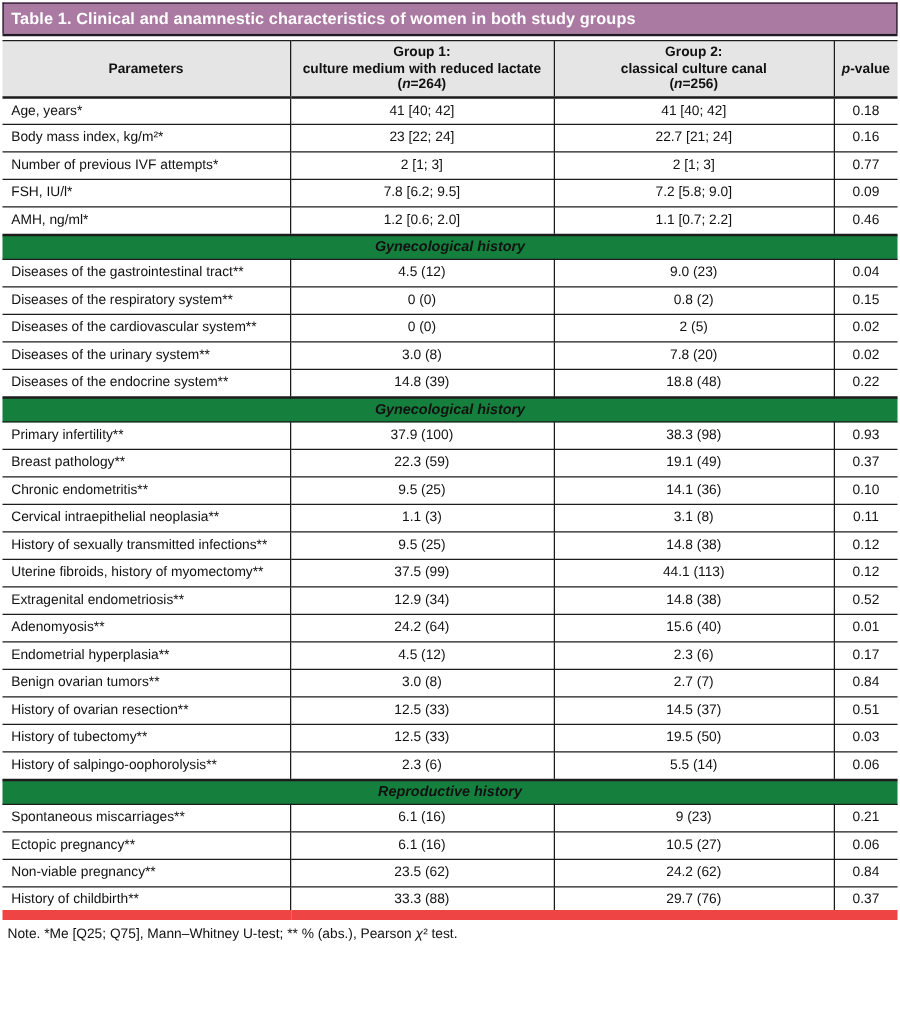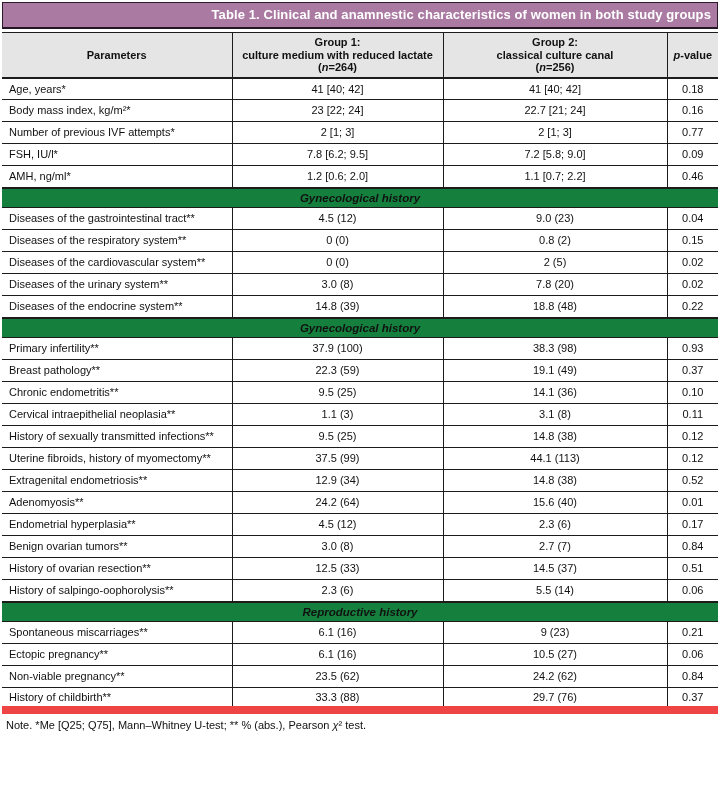--- a/index.html
+++ b/index.html
@@ -15,21 +15,21 @@
 
   .title-bar {
     margin: 2px 2px 0 2px;
     background: #ab7aa3;
     border: 1px solid #2a192a;
     border-bottom: none;
     color: #ffffff;
     font-weight: bold;
     font-size: 13px;
     letter-spacing: 0.1px;
-    text-align: right;
+    text-align: left;
     padding: 4px 6px 5px 6px;
   }
   .title-rule {
     height: 2px;
     background: #241724;
     margin: 0 2px;
   }
   .gap { height: 3px; }
 
   table.data {
@@ -255,20 +255,26 @@
           <td class="val">2.7 (7)</td>
           <td class="pv">0.84</td>
         </tr>
         <tr>
           <td class="param">History of ovarian resection**</td>
           <td class="val">12.5 (33)</td>
           <td class="val">14.5 (37)</td>
           <td class="pv">0.51</td>
         </tr>
         <tr>
+          <td class="param">History of tubectomy**</td>
+          <td class="val">12.5 (33)</td>
+          <td class="val">19.5 (50)</td>
+          <td class="pv">0.03</td>
+        </tr>
+        <tr>
           <td class="param">History of salpingo-oophorolysis**</td>
           <td class="val">2.3 (6)</td>
           <td class="val">5.5 (14)</td>
           <td class="pv">0.06</td>
         </tr>
         <tr class="section-row">
           <td colspan="4">Reproductive history</td>
         </tr>
         <tr>
           <td class="param">Spontaneous miscarriages**</td>

